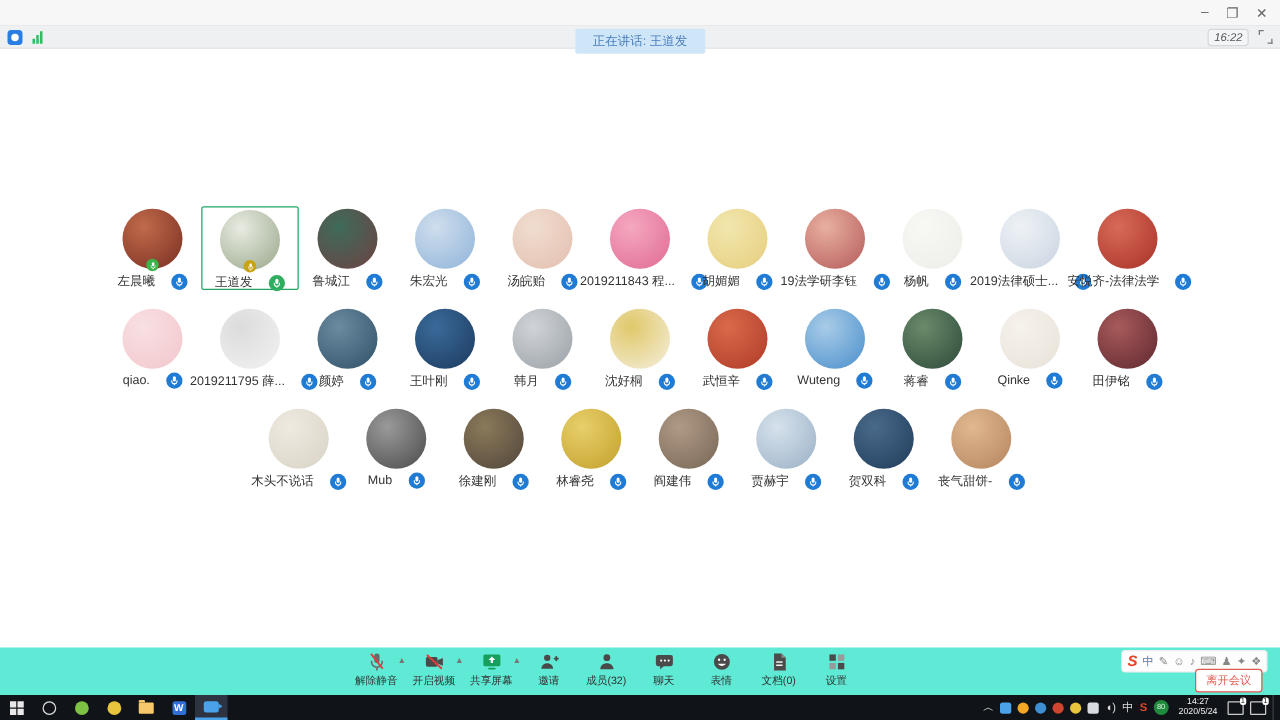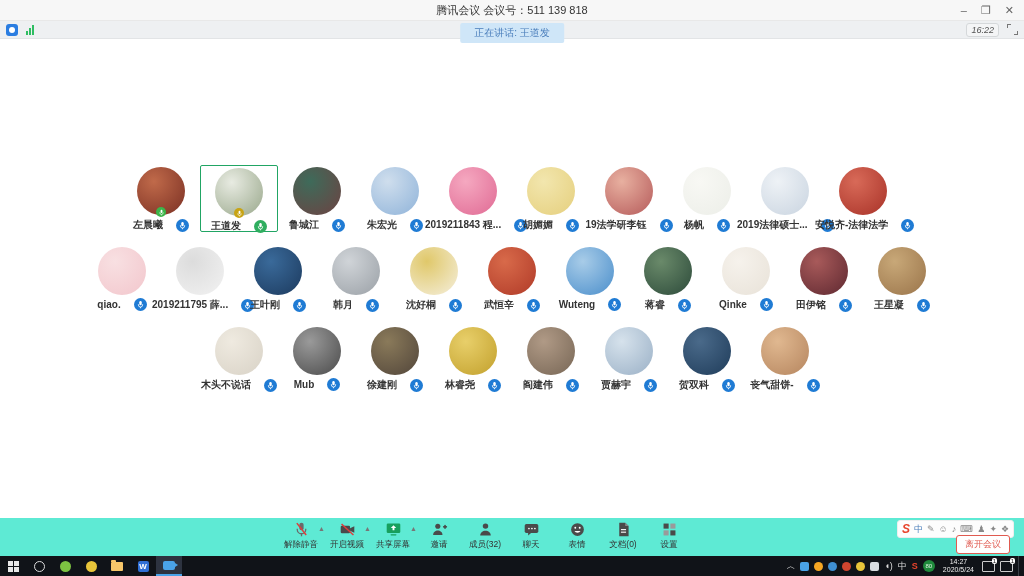--- a/index.html
+++ b/index.html
@@ -38,21 +38,21 @@
   
   .grid{position:absolute;top:165px;left:0;right:0;}
   .prow{display:flex;justify-content:center;margin-bottom:13px;}
   .tile{width:78px;height:67px;display:flex;flex-direction:column;align-items:center;box-sizing:border-box;padding-top:2px;}
   .tile.speaking{border:1.5px solid #21a564;border-radius:2px;}
   .avatar-wrap{position:relative;width:48px;height:48px;}
   .avatar{width:48px;height:48px;border-radius:50%;}
   .speak-dot{position:absolute;bottom:-2px;left:50%;transform:translateX(-50%);
     width:10px;height:10px;border-radius:50%;display:flex;align-items:center;justify-content:center;}
   .speak-dot svg{width:7px;height:7px;}
-  .nameline{margin-top:3px;display:flex;align-items:center;gap:13px;max-width:96px;font-weight:bold;}
+  .nameline{margin-top:3px;display:flex;align-items:center;gap:13px;max-width:96px;}
   .pname{font-size:10px;color:#333;white-space:nowrap;}
   .mic-badge{flex:none;width:13px;height:13px;border-radius:50%;background:#1f7bd4;
     display:flex;align-items:center;justify-content:center;}
   .mic-badge.green{background:#2fae5f;}
   .mic-badge svg{width:9px;height:9px;}
 
   
   .toolbar{position:absolute;left:0;right:0;bottom:20px;height:35px;background:#5eead4;
     display:flex;justify-content:center;align-items:flex-start;padding-top:3px;transform:none;}
   .toolbar-inner{display:flex;gap:4px;margin-right:54px;}
@@ -97,21 +97,20 @@
   .sys-clock{text-align:center;font-size:7px;line-height:8px;color:#eee;padding:0 3px;}
   .notif{width:11px;height:9px;border:1px solid #ccc;border-radius:1px;position:relative;}
   .notif .bdg{position:absolute;right:-3px;top:-4px;background:#fff;color:#111;font-size:6px;
     border-radius:2px;padding:0 1px;line-height:6px;}
   .desk-sliver{width:3px;height:100%;border-left:1px solid #3a3f46;}
 </style>
 </head>
 <body>
 
 <div class="titlebar">
-  <div class="title">腾讯会议 会议号：511 139 818</div>
   <div class="win-controls">
     <span>–</span>
     <span>❐</span>
     <span>✕</span>
   </div>
 </div>
 
 <div class="statusbar">
   <span class="app-chip"></span>
   <span class="signal">
@@ -197,20 +196,35 @@
             <svg viewBox="0 0 12 12">
               <rect x="4.4" y="1.3" width="3.2" height="5.6" rx="1.6" fill="#fff"></rect>
               <path d="M3.2 5.6v1a2.8 2.8 0 0 0 5.6 0v-1" fill="none" stroke="#fff" stroke-width="1.1"></path>
               <line x1="6" y1="9.4" x2="6" y2="11" stroke="#fff" stroke-width="1.1"></line>
             </svg>
           </span>
         </div>
       </div>
       <div class="tile">
         <div class="avatar-wrap">
+          <div class="avatar" style="background: radial-gradient(circle at 35% 30%, rgb(240, 221, 208), rgb(227, 191, 174));"></div>
+        </div>
+        <div class="nameline">
+          <span class="pname">汤皖贻</span>
+          <span class="mic-badge">
+            <svg viewBox="0 0 12 12">
+              <rect x="4.4" y="1.3" width="3.2" height="5.6" rx="1.6" fill="#fff"></rect>
+              <path d="M3.2 5.6v1a2.8 2.8 0 0 0 5.6 0v-1" fill="none" stroke="#fff" stroke-width="1.1"></path>
+              <line x1="6" y1="9.4" x2="6" y2="11" stroke="#fff" stroke-width="1.1"></line>
+            </svg>
+          </span>
+        </div>
+      </div>
+      <div class="tile">
+        <div class="avatar-wrap">
           <div class="avatar" style="background: radial-gradient(circle at 35% 30%, rgb(245, 168, 192), rgb(224, 106, 148));"></div>
         </div>
         <div class="nameline">
           <span class="pname">2019211843 程...</span>
           <span class="mic-badge">
             <svg viewBox="0 0 12 12">
               <rect x="4.4" y="1.3" width="3.2" height="5.6" rx="1.6" fill="#fff"></rect>
               <path d="M3.2 5.6v1a2.8 2.8 0 0 0 5.6 0v-1" fill="none" stroke="#fff" stroke-width="1.1"></path>
               <line x1="6" y1="9.4" x2="6" y2="11" stroke="#fff" stroke-width="1.1"></line>
             </svg>
@@ -319,20 +333,35 @@
             <svg viewBox="0 0 12 12">
               <rect x="4.4" y="1.3" width="3.2" height="5.6" rx="1.6" fill="#fff"></rect>
               <path d="M3.2 5.6v1a2.8 2.8 0 0 0 5.6 0v-1" fill="none" stroke="#fff" stroke-width="1.1"></path>
               <line x1="6" y1="9.4" x2="6" y2="11" stroke="#fff" stroke-width="1.1"></line>
             </svg>
           </span>
         </div>
       </div>
       <div class="tile">
         <div class="avatar-wrap">
+          <div class="avatar" style="background: radial-gradient(circle at 35% 30%, rgb(107, 139, 160), rgb(47, 81, 104));"></div>
+        </div>
+        <div class="nameline">
+          <span class="pname">颜婷</span>
+          <span class="mic-badge">
+            <svg viewBox="0 0 12 12">
+              <rect x="4.4" y="1.3" width="3.2" height="5.6" rx="1.6" fill="#fff"></rect>
+              <path d="M3.2 5.6v1a2.8 2.8 0 0 0 5.6 0v-1" fill="none" stroke="#fff" stroke-width="1.1"></path>
+              <line x1="6" y1="9.4" x2="6" y2="11" stroke="#fff" stroke-width="1.1"></line>
+            </svg>
+          </span>
+        </div>
+      </div>
+      <div class="tile">
+        <div class="avatar-wrap">
           <div class="avatar" style="background: radial-gradient(circle at 35% 30%, rgb(58, 106, 154), rgb(28, 58, 94));"></div>
         </div>
         <div class="nameline">
           <span class="pname">王叶刚</span>
           <span class="mic-badge">
             <svg viewBox="0 0 12 12">
               <rect x="4.4" y="1.3" width="3.2" height="5.6" rx="1.6" fill="#fff"></rect>
               <path d="M3.2 5.6v1a2.8 2.8 0 0 0 5.6 0v-1" fill="none" stroke="#fff" stroke-width="1.1"></path>
               <line x1="6" y1="9.4" x2="6" y2="11" stroke="#fff" stroke-width="1.1"></line>
             </svg>
@@ -428,35 +457,20 @@
             </svg>
           </span>
         </div>
       </div>
       <div class="tile">
         <div class="avatar-wrap">
           <div class="avatar" style="background: radial-gradient(circle at 35% 30%, rgb(168, 90, 90), rgb(94, 40, 48));"></div>
         </div>
         <div class="nameline">
           <span class="pname">田伊铭</span>
-          <span class="mic-badge">
-            <svg viewBox="0 0 12 12">
-              <rect x="4.4" y="1.3" width="3.2" height="5.6" rx="1.6" fill="#fff"></rect>
-              <path d="M3.2 5.6v1a2.8 2.8 0 0 0 5.6 0v-1" fill="none" stroke="#fff" stroke-width="1.1"></path>
-              <line x1="6" y1="9.4" x2="6" y2="11" stroke="#fff" stroke-width="1.1"></line>
-            </svg>
-          </span>
-        </div>
-      </div>
-      <div class="tile">
-        <div class="avatar-wrap">
-          <div class="avatar" style="background: radial-gradient(circle at 35% 30%, rgb(200, 168, 120), rgb(154, 116, 74));"></div>
-        </div>
-        <div class="nameline">
-          <span class="pname">王星凝</span>
           <span class="mic-badge">
             <svg viewBox="0 0 12 12">
               <rect x="4.4" y="1.3" width="3.2" height="5.6" rx="1.6" fill="#fff"></rect>
               <path d="M3.2 5.6v1a2.8 2.8 0 0 0 5.6 0v-1" fill="none" stroke="#fff" stroke-width="1.1"></path>
               <line x1="6" y1="9.4" x2="6" y2="11" stroke="#fff" stroke-width="1.1"></line>
             </svg>
           </span>
         </div>
       </div>
     </div>

